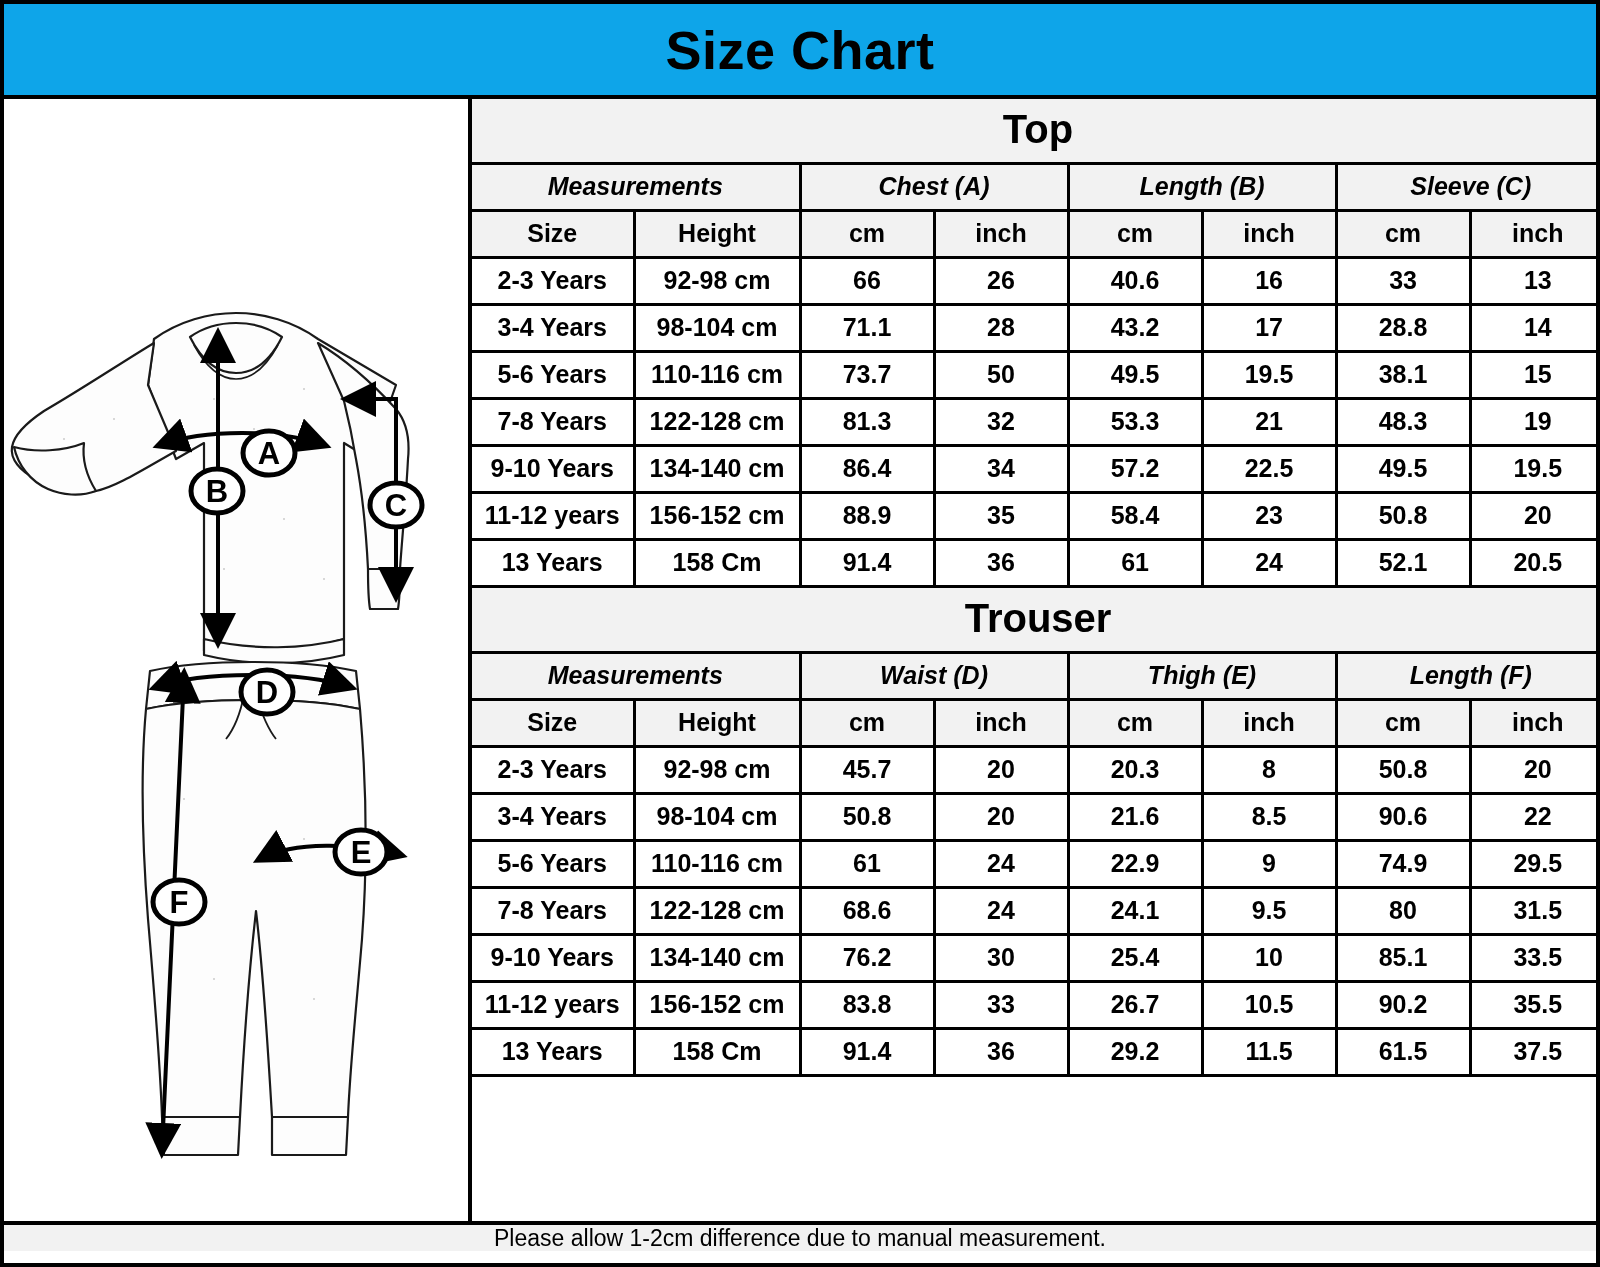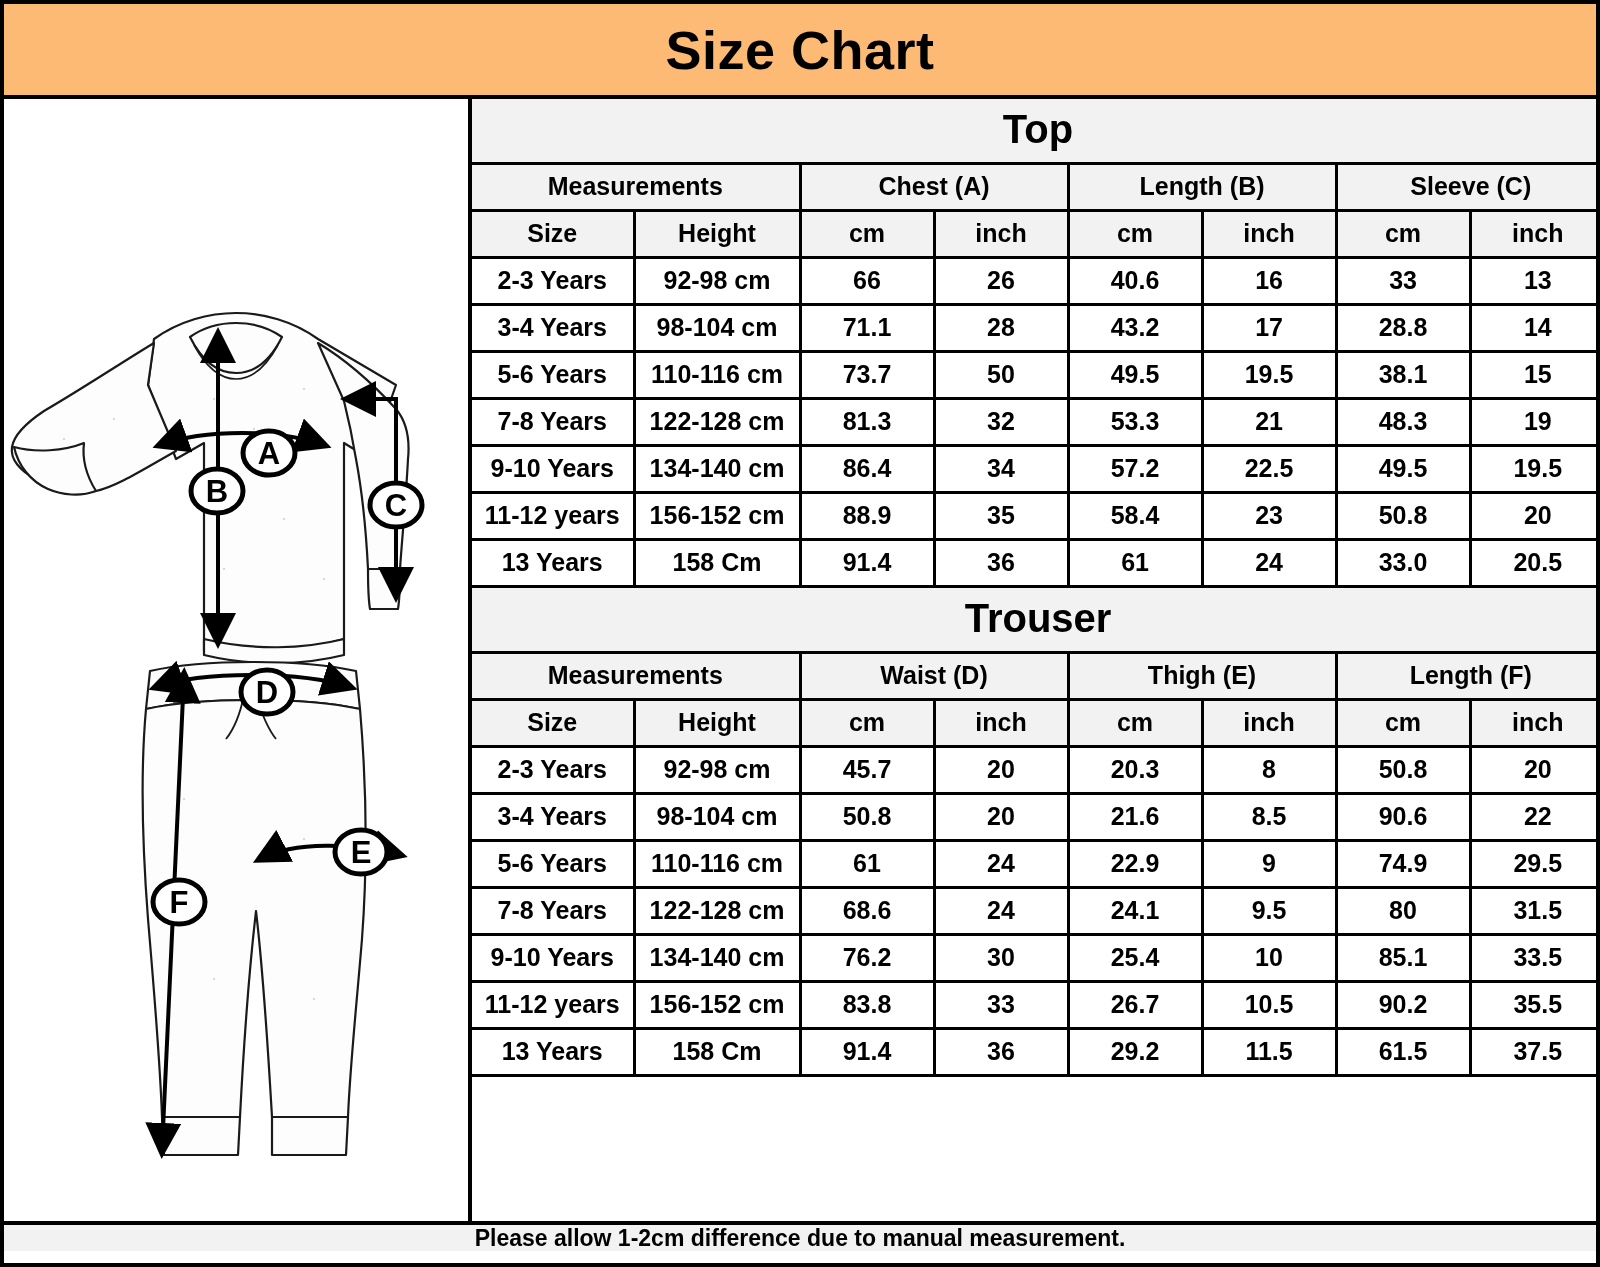--- a/index.html
+++ b/index.html
@@ -20,21 +20,21 @@
     border: 4px solid #000000;
     overflow: hidden;
   }
   
   .title-bar {
     height: 95px;
     border-bottom: 4px solid #000000;
     display: flex;
     align-items: center;
     justify-content: center;
-    background: #fdba74;
+    background: #0ea5e9;
     box-sizing: border-box;
   }
   .title-bar .title {
     font-size: 54px;
     font-weight: bold;
     letter-spacing: 0.5px;
   }
   
   .body-split {
     display: flex;
@@ -90,37 +90,38 @@
   table.size-table tr th:first-child,
   table.size-table tr td:first-child {
     border-left: none;
   }
   table.size-table tr th:last-child,
   table.size-table tr td:last-child {
     border-right: none;
   }
   table.size-table thead tr:first-child th {
     border-top: none;
+    font-style: italic;
   }
   .col-size { width: 162px; }
   .col-height { width: 166px; }
   .col-unit { width: 134px; }
   
   .trouser-block { margin-top: 0; }
   
   .footer {
     height: 30px;
     border-top: 4px solid #000000;
     background: #f2f2f2;
     display: flex;
     align-items: center;
     justify-content: center;
     box-sizing: border-box;
     font-size: 23px;
-    font-weight: bold;
+    font-weight: normal;
   }
   
   .illus-svg {
     display: block;
     position: absolute;
     top: 0;
     left: 0;
   }
   .marker-label {
     font-family: "Liberation Sans", sans-serif;
@@ -351,21 +352,21 @@
               <td>50.8</td>
               <td>20</td>
             </tr>
             <tr>
               <td>13 Years</td>
               <td>158 Cm</td>
               <td>91.4</td>
               <td>36</td>
               <td>61</td>
               <td>24</td>
-              <td>33.0</td>
+              <td>52.1</td>
               <td>20.5</td>
             </tr>
           </tbody>
         </table>
       </div>
 
       <div class="trouser-block">
         <div class="section-head">Trouser</div>
         <table class="size-table">
           <colgroup>

